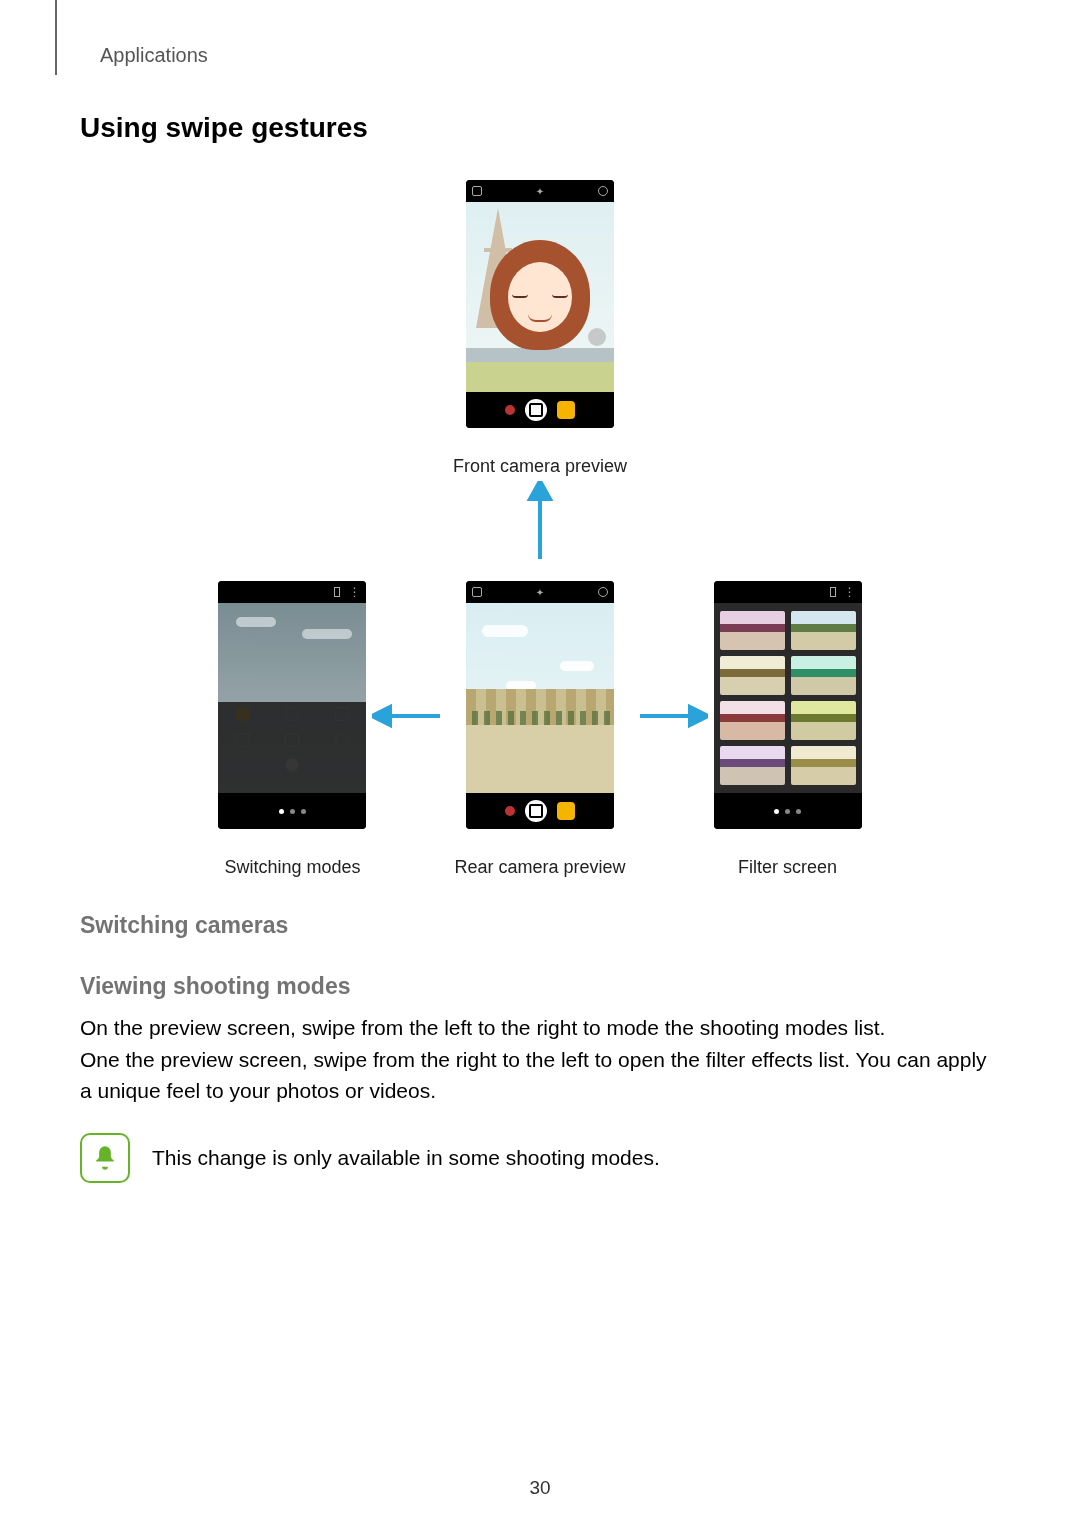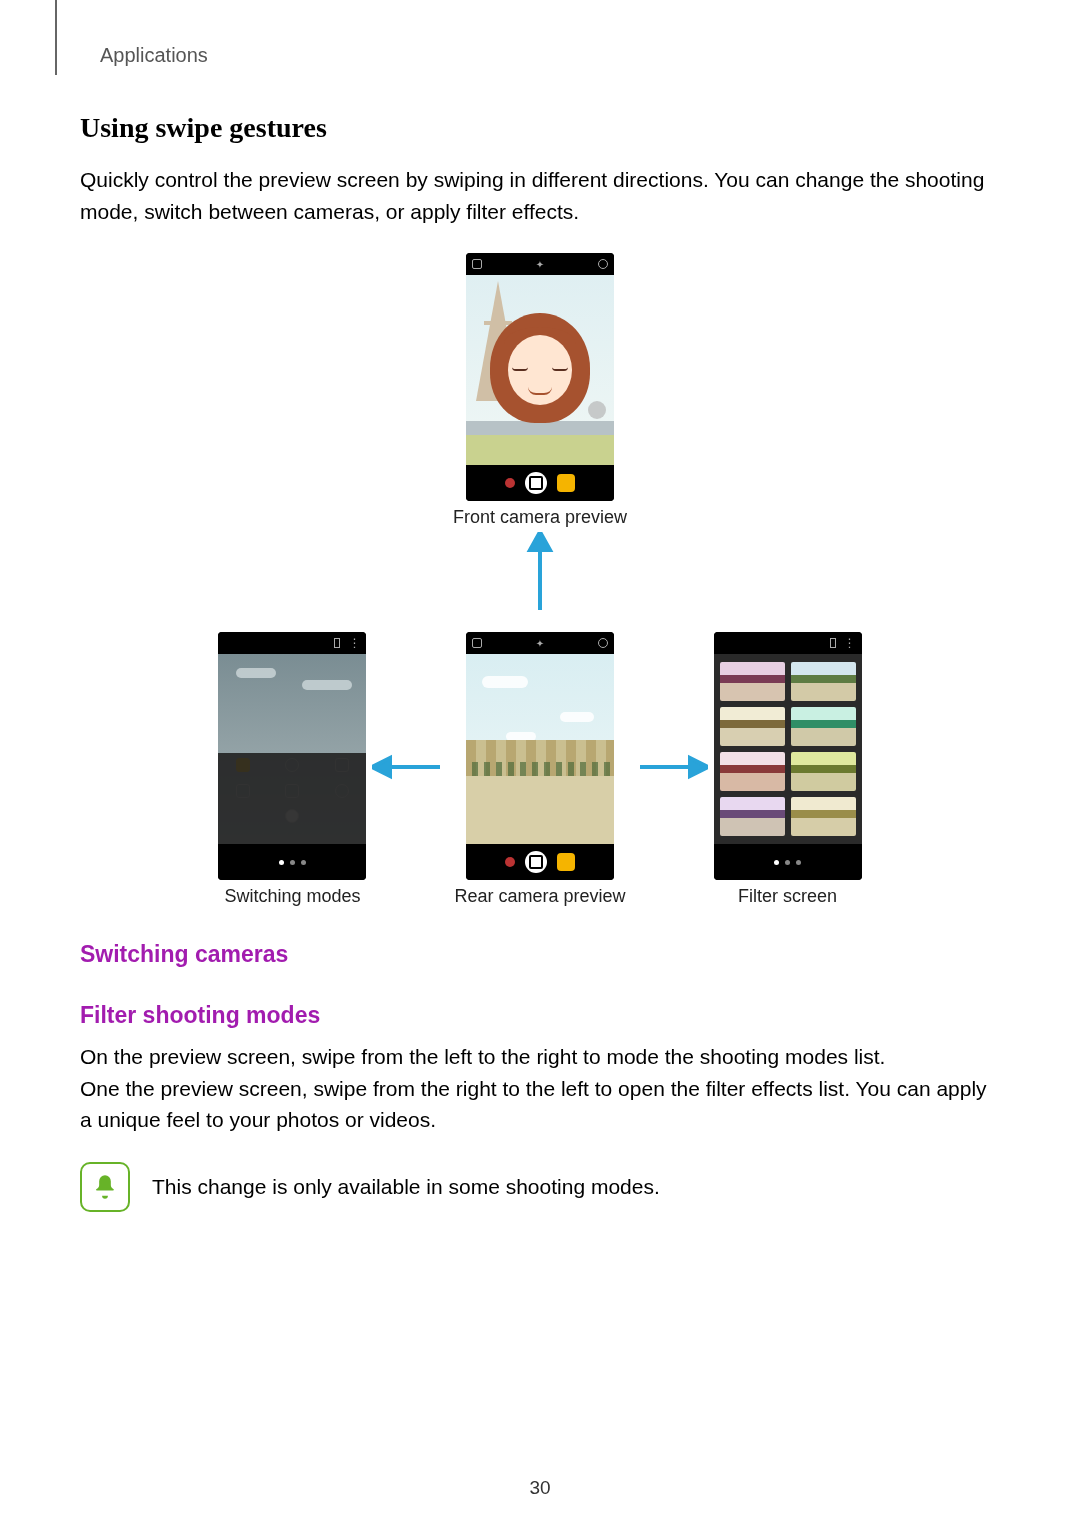--- a/index.html
+++ b/index.html
@@ -13,37 +13,37 @@
 }
 .side-rule {
   position: absolute; left: 55px; top: 0; width: 2px; height: 75px; background: #666;
 }
 .breadcrumb {
   position: absolute; left: 100px; top: 44px; font-size: 20px; color: #555;
 }
 .content {
   position: absolute; left: 80px; top: 112px; width: 920px;
 }
-h2 { font-size: 28px; font-weight: bold; margin-bottom: 20px; font-family: Liberation Serif, serif; }
+h2 { font-size: 28px; font-weight: bold; margin-bottom: 36px; }
 .intro { font-size: 21px; line-height: 1.5; margin-bottom: 26px; }
 .figure-area { width: 100%; text-align: center; }
 .phone {
   display: inline-block; width: 148px; height: 248px; background: #000; border-radius: 4px;
   position: relative; overflow: hidden;
 }
 .phone .topbar { height: 22px; background: #000; display: flex; justify-content: space-between; align-items: center; padding: 0 6px; }
 .phone .topbar .ticon { width: 10px; height: 10px; border: 1px solid #aaa; border-radius: 2px; }
 .phone .topbar .tcenter { color: #aaa; font-size: 10px; }
 .phone .body { position: absolute; top: 22px; bottom: 36px; left: 0; right: 0; }
 .phone .bottombar { position: absolute; bottom: 0; left: 0; right: 0; height: 36px; background: #000; display: flex; align-items: center; justify-content: center; gap: 10px; }
 .bottombar .rec { width: 10px; height: 10px; background: #b33; border-radius: 50%; }
 .bottombar .shutter { width: 22px; height: 22px; background: #fff; border-radius: 50%; display: flex; align-items: center; justify-content: center; }
 .bottombar .shutter::after { content:""; width: 10px; height: 10px; border: 2px solid #000; border-radius: 2px; }
 .bottombar .star { width: 18px; height: 18px; background: #f5b400; border-radius: 4px; }
-.caption { font-size: 18px; color: #222; margin-top: 2px; }
+.caption { font-size: 18px; color: #222; margin-top: 24px; }
 .sky { background: linear-gradient(#cfe8ef, #e8f3f5); width: 100%; height: 100%; position: relative; }
 .cloud { position: absolute; background: #fff; border-radius: 20px; opacity: 0.85; }
 
 
 .face-scene { background: linear-gradient(#dfeff2, #f0f7f5); width:100%; height:100%; position: relative; }
 .eiffel { position:absolute; left:10px; top:6px; width:0; height:0;
   border-left: 22px solid transparent; border-right: 22px solid transparent; border-bottom: 120px solid #d0bfa6; }
 .eiffel::after { content:""; position:absolute; left:-14px; top:40px; width:28px; height:4px; background:#d0bfa6; }
 .hair { position:absolute; left:50%; top:38px; transform:translateX(-50%); width:100px; height:110px;
   background:#a6522f; border-radius:50% 50% 45% 45%; }
@@ -97,37 +97,36 @@
 .f4 .sky2{background:#c9f0e2;} .f4 .treerow{background:#2f8e66;} .f4 .road{background:#d0c9a8;}
 .f5 .sky2{background:#f2e0e6;} .f5 .treerow{background:#8a3a3a;} .f5 .road{background:#d8b9a5;}
 .f6 .sky2{background:#dfe89e;} .f6 .treerow{background:#6b7a2f;} .f6 .road{background:#d0cba0;}
 .f7 .sky2{background:#e8d8f0;} .f7 .treerow{background:#6a4a78;} .f7 .road{background:#cfc3b4;}
 .f8 .sky2{background:#f0ead0;} .f8 .treerow{background:#9a8d4a;} .f8 .road{background:#d6cda8;}
 
 
 .arrow { stroke:#29a3d9; stroke-width:4; fill:#29a3d9; }
 .arrow-wrap { display:block; }
 
-h3 { font-size: 23px; font-weight: bold; color: #a21caf; margin-top: 34px; margin-bottom: 12px; }
+h3 { font-size: 23px; font-weight: bold; color: #737373; margin-top: 34px; margin-bottom: 12px; }
 .body-p { font-size: 21px; line-height: 1.5; }
 
 .note-row { display:flex; align-items:center; gap:22px; margin-top: 26px; }
 .note-icon { width:50px; height:50px; border:2px solid #67b328; border-radius:10px; display:flex; align-items:center; justify-content:center; }
 .bell { width:28px; height:28px; }
 .page-num { position:absolute; left:50%; transform:translateX(-50%); bottom:28px; font-size:19px; color:#333; }
 </style>
 </head>
 <body>
 
 <div class="side-rule"></div>
 <div class="breadcrumb">Applications</div>
 
 <div class="content">
   <h2>Using swipe gestures</h2>
-  <p class="intro">Quickly control the preview screen by swiping in different directions. You can change the shooting mode, switch between cameras, or apply filter effects.</p>
 
   <div class="figure-area">
     
     <div class="phone">
       <div class="topbar">
         <span class="ticon"></span>
         <span class="tcenter">✦</span>
         <span class="ticon" style="border-radius:50%;"></span>
       </div>
       <div class="body">
@@ -300,21 +299,21 @@
               </div>
           </div>
         </div>
         <div class="caption">Filter screen</div>
       </div>
     </div>
   </div>
 
   <h3>Switching cameras</h3>
 
-  <h3>Filter shooting modes</h3>
+  <h3>Viewing shooting modes</h3>
   <p class="body-p">On the preview screen, swipe from the left to the right to mode the shooting modes list.</p>
 
   <p class="body-p">One the preview screen, swipe from the right to the left to open the filter effects list. You can apply a unique feel to your photos or videos.</p>
 
   <div class="note-row">
     <div class="note-icon">
       <svg class="bell" viewBox="0 0 24 24">
           <path fill="#67b328" d="M12 2a5 5 0 0 0-5 5v3.5c0 .9-.4 1.7-1 2.3L4.5 14c-.4.4-.1 1 .4 1H19c.5 0 .8-.6.4-1L18 12.8c-.6-.6-1-1.4-1-2.3V7a5 5 0 0 0-5-5zm0 20a2.5 2.5 0 0 0 2.5-2.5h-5A2.5 2.5 0 0 0 12 22z"></path>
         </svg>
     </div>

